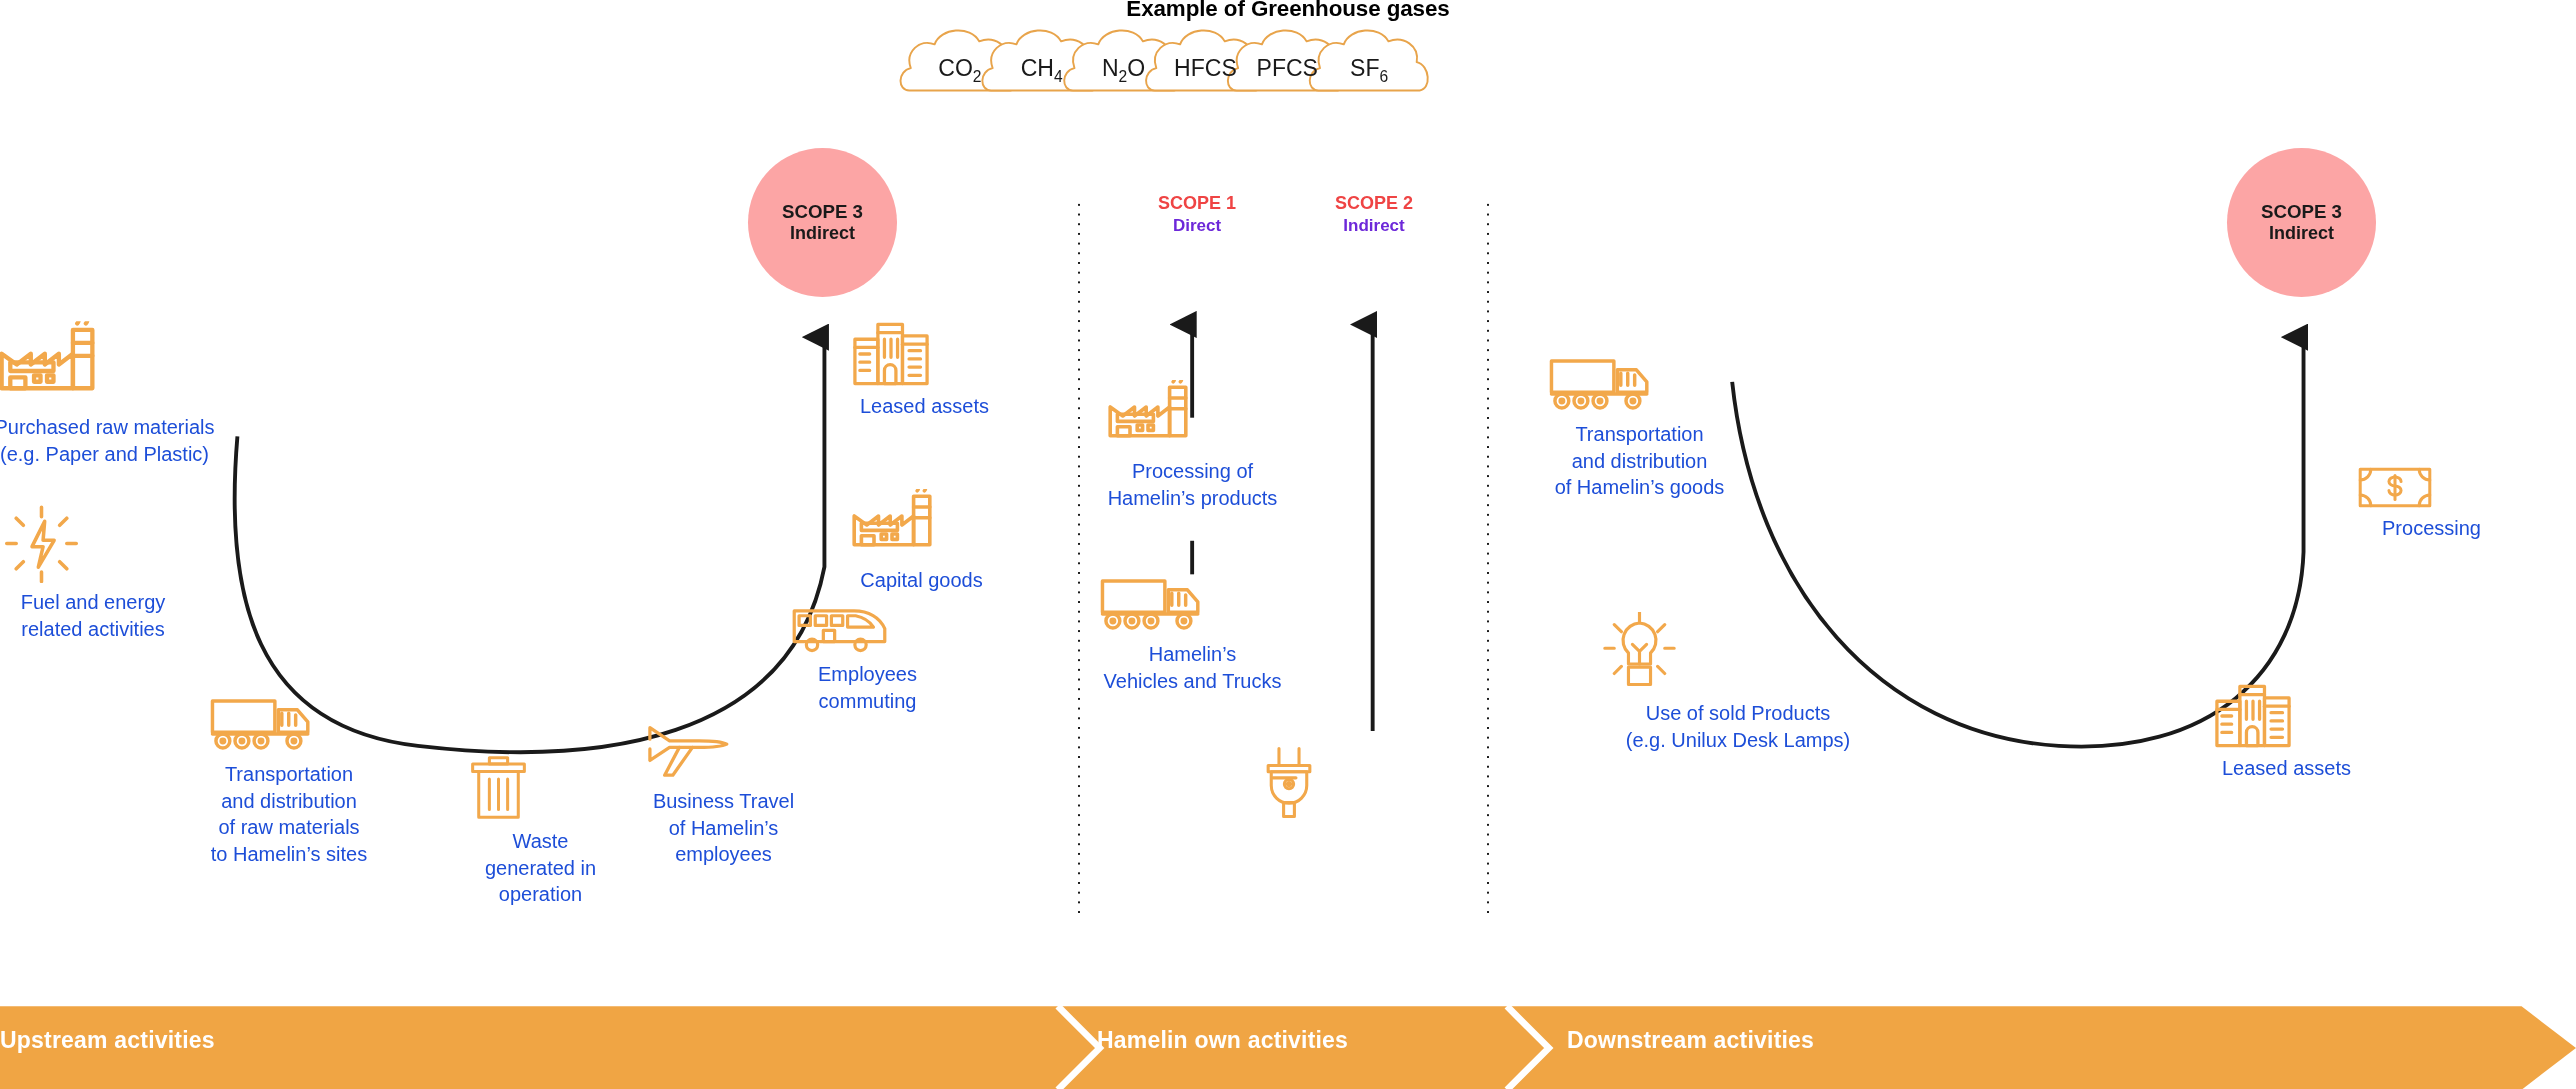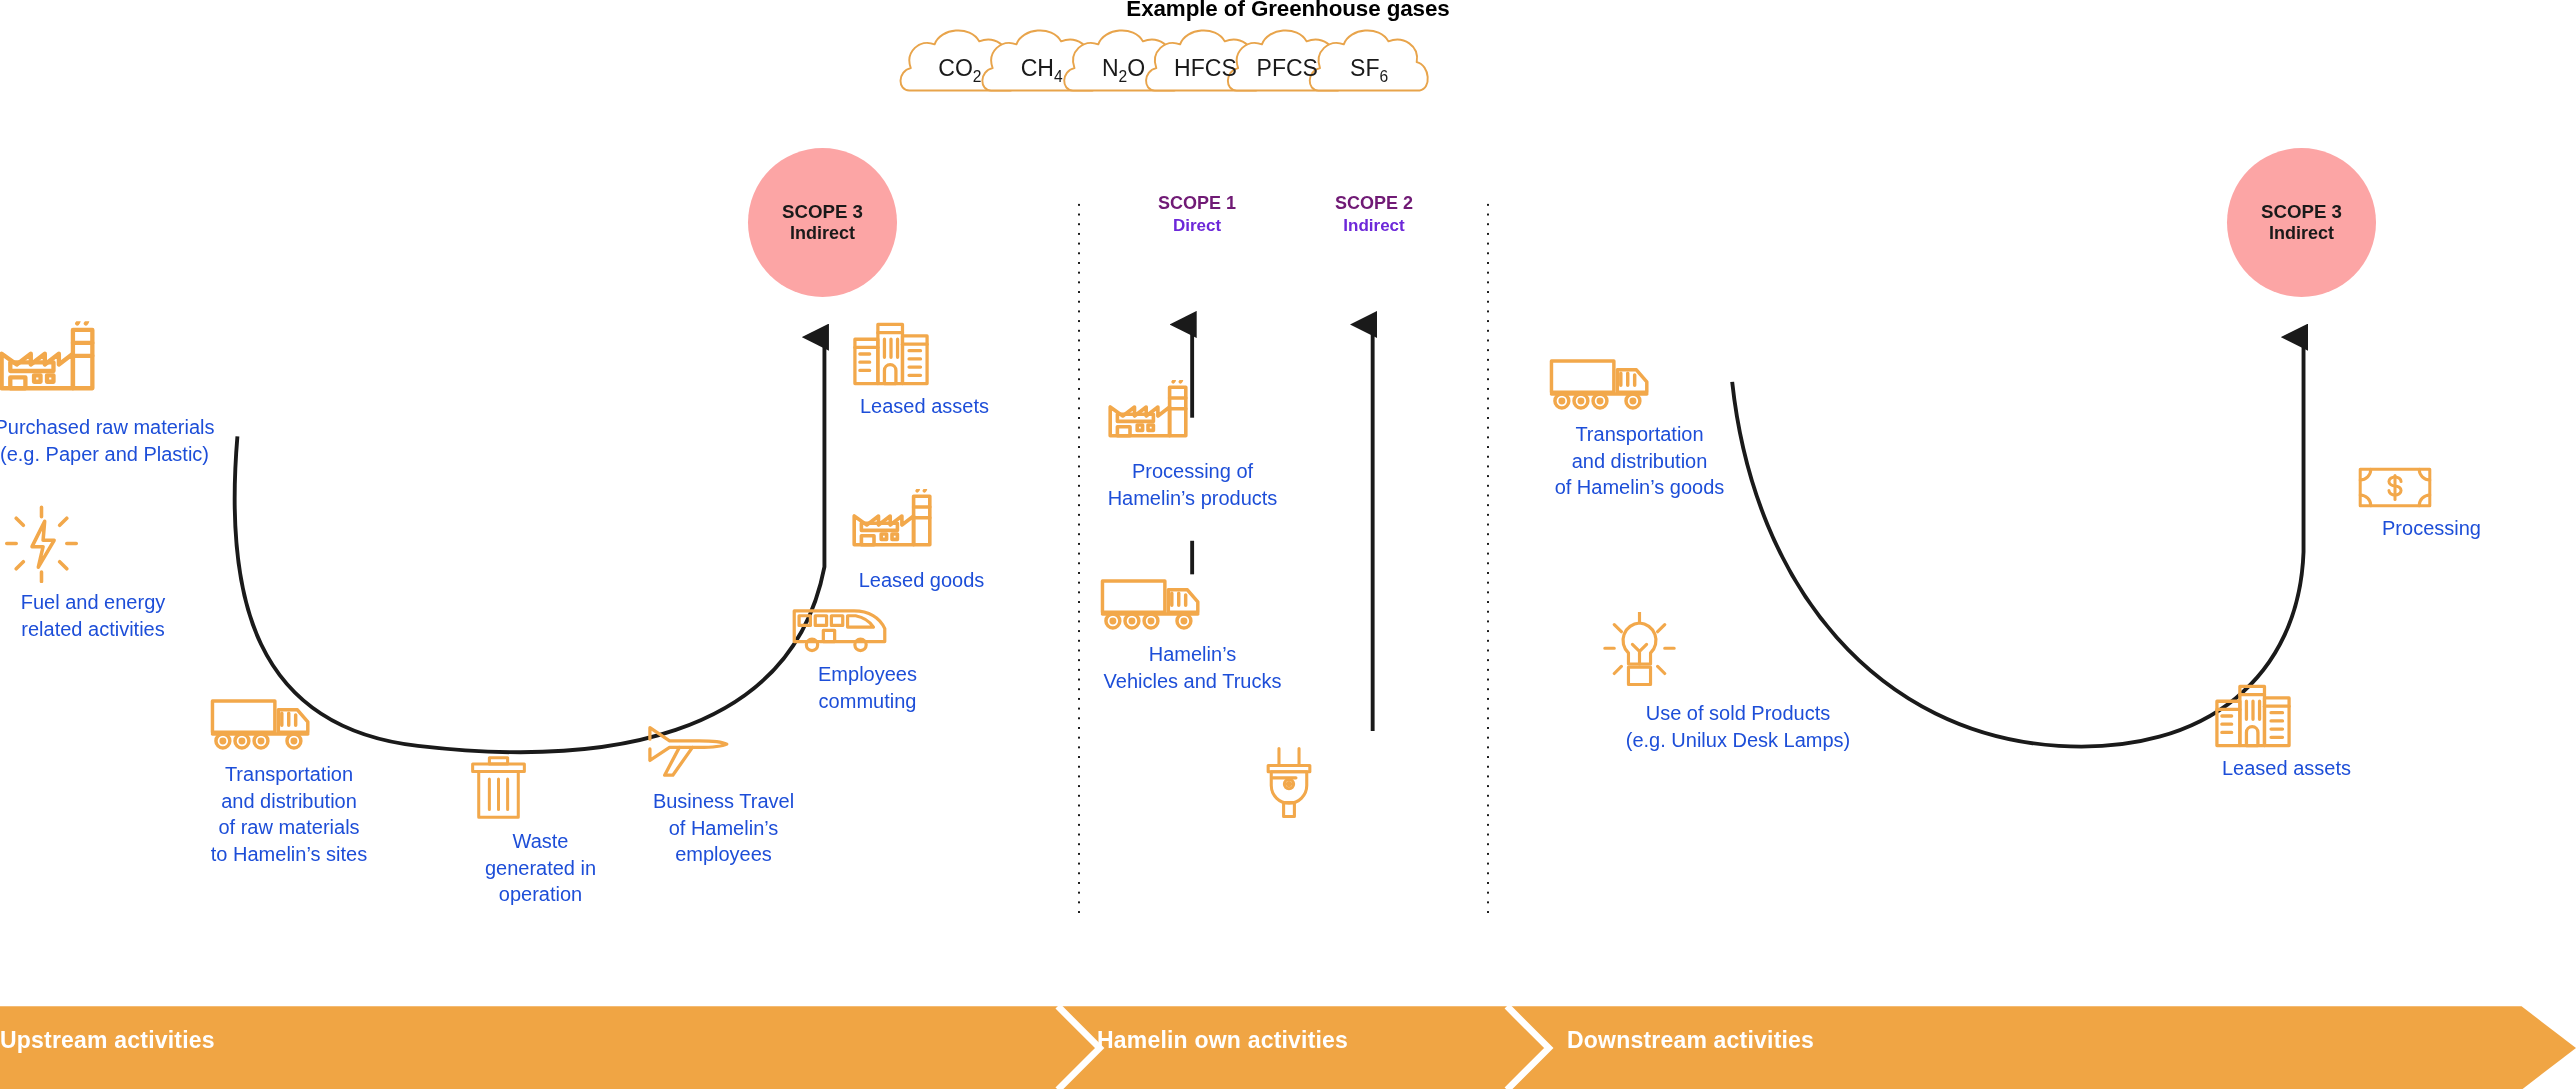--- a/index.html
+++ b/index.html
@@ -35,21 +35,21 @@
     color:#1a1a1a;
   }
   .scope-circle .sc-title { font-size:18.7px; font-weight:bold; line-height:1.18; }
   .scope-circle .sc-sub   { font-size:18px; font-weight:bold; line-height:1.18; }
 
   #scope3-left  { left:748px; top:148px; }
   #scope3-right { left:2227px; top:148px; }
 
   
   .scope-head { text-align:center; width:194px; }
-  .scope-head .sh-title { font-size:18px; font-weight:bold; line-height:1.3; color:#701a75;}
+  .scope-head .sh-title { font-size:18px; font-weight:bold; line-height:1.3; color:#ef4444;}
   .scope-head .sh-sub   { font-size:17px; font-weight:bold; line-height:1.3; color:#6d28d9;}
   #scope1-head { left:1100px; top:192px; }
   #scope2-head { left:1277px; top:192px; }
 
   
   .rail {
     width:3.7px; top:200px; height:716px;
     background-image:radial-gradient(circle, #1a1a1a 1.2px, transparent 1.3px);
     background-size:3.7px 9.7px;
     background-repeat:repeat-y;
@@ -335,21 +335,21 @@
     <div class="lbl">Employees
 commuting</div>
   </div>
 
   <div class="item" id="u6" style="left:847px; top:489px; width:149px;">
     <span class="ico">
       <svg width="90" height="72" viewBox="0 0 120 96">
           <use href="#ic-factory" width="120" height="96"></use>
         </svg>
     </span>
-    <div class="lbl">Leased goods</div>
+    <div class="lbl">Capital goods</div>
   </div>
 
   <div class="item" id="u7" style="left:850px; top:321px; width:149px;">
     <span class="ico">
       <svg width="82" height="66" viewBox="0 0 110 88">
           <use href="#ic-buildings" width="110" height="88"></use>
         </svg>
     </span>
     <div class="lbl">Leased assets</div>
   </div>

